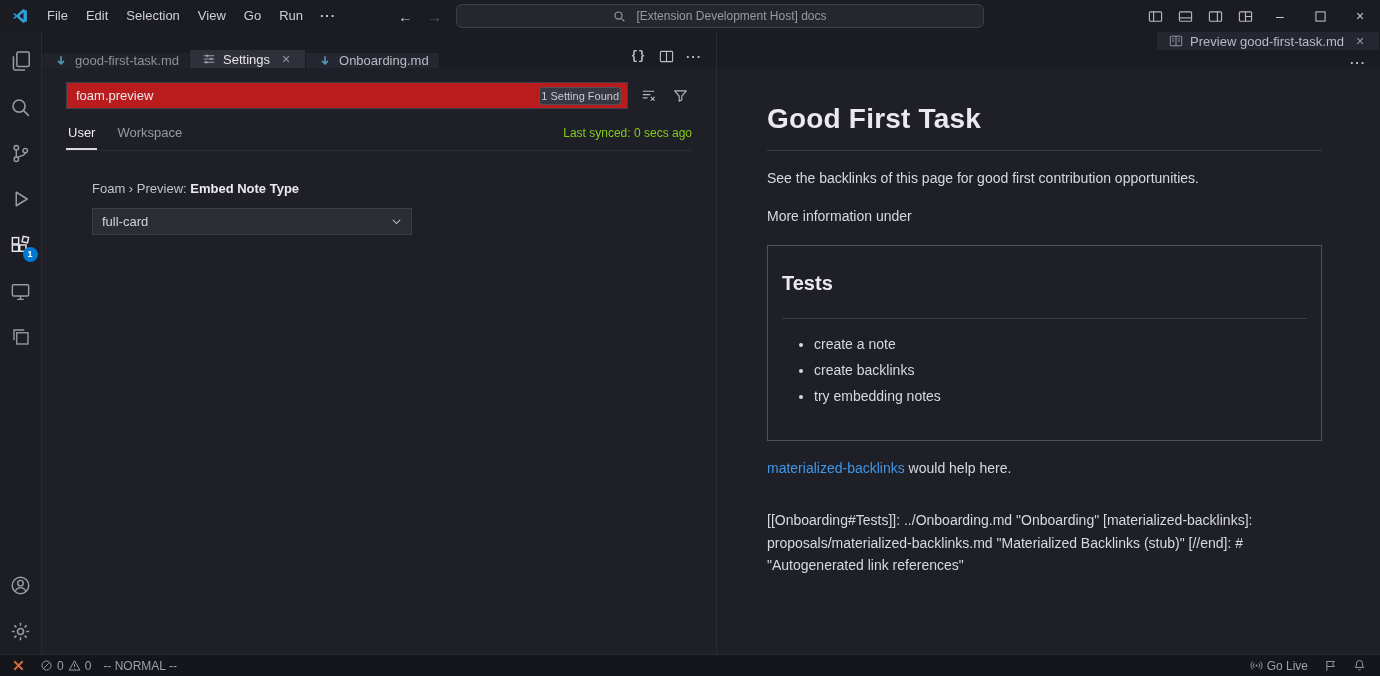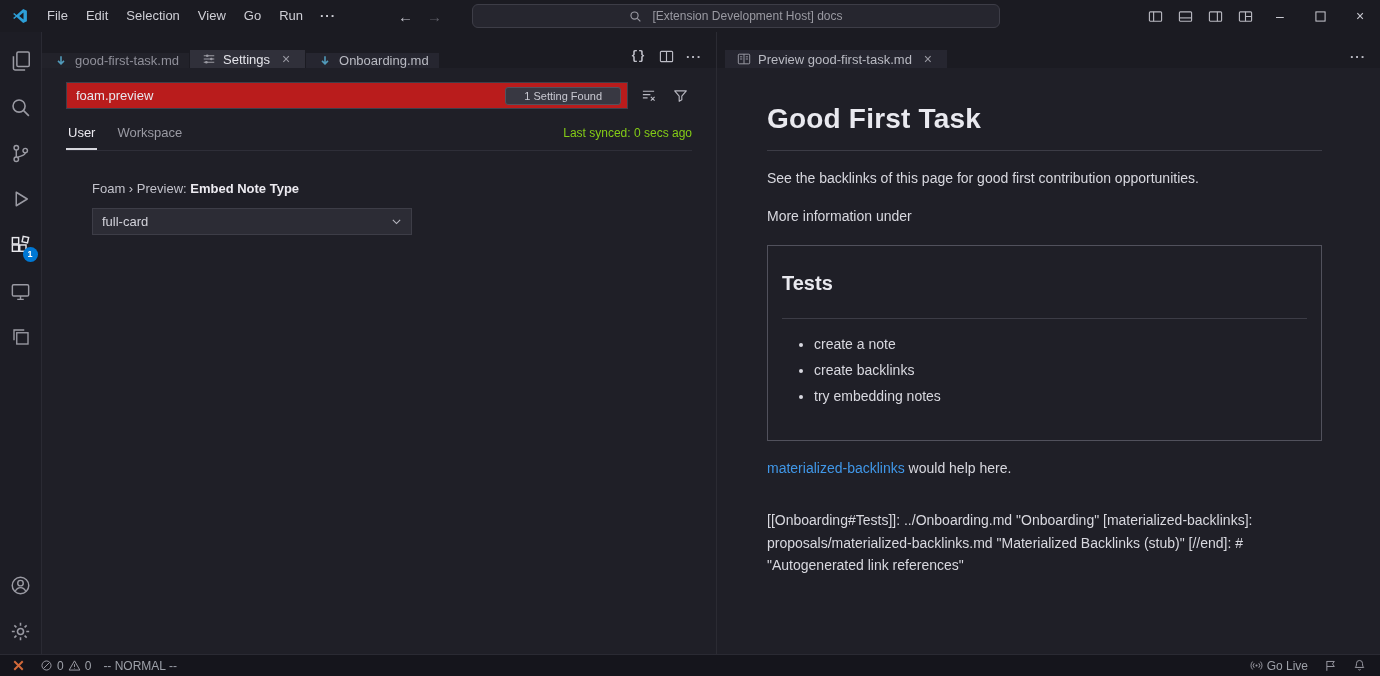--- a/index.html
+++ b/index.html
@@ -14,21 +14,21 @@
   .icon { color:#9a9aa3; display:inline-flex; align-items:center; justify-content:center; }
 
   
   .titlebar { height:32px; flex:0 0 32px; background:#1b1b22; display:flex; align-items:center; position:relative; color:#cfcfd6; }
   .vscode-logo { margin:0 10px 0 12px; }
   .menu-item { padding:0 9px; height:22px; line-height:22px; border-radius:4px; color:#cfcfd6; font-size:13px; }
   .menu-overflow { padding:0 8px; color:#cfcfd6; letter-spacing:1px; }
   .nav-arrows { position:absolute; left:398px; top:0; height:32px; display:flex; align-items:center; gap:14px; font-size:15px; }
   .nav-back { color:#c3c3cb; }
   .nav-forward { color:#5d5d66; }
-  .tb-search { position:absolute; left:472px; top:4px; width:528px; height:24px; background:#26262f; border:1px solid #3d3d47; border-radius:6px; display:flex; align-items:center; justify-content:center; gap:10px; color:#9a9aa2; font-size:12px; }
+  .tb-search { position:absolute; left:456px; top:4px; width:528px; height:24px; background:#26262f; border:1px solid #3d3d47; border-radius:6px; display:flex; align-items:center; justify-content:center; gap:10px; color:#9a9aa2; font-size:12px; }
   .tb-right { position:absolute; right:0; top:0; height:32px; display:flex; align-items:stretch; }
   .layout-btn { width:30px; display:flex; align-items:center; justify-content:center; color:#b9b9c1; }
   .win-btn { width:40px; display:flex; align-items:center; justify-content:center; color:#c9c9d1; font-size:14px; }
 
   
   .main { flex:1 1 auto; display:flex; min-height:0; }
 
   
   .activitybar { width:42px; flex:0 0 42px; background:#1d1d25; border-right:1px solid #2a2a33; display:flex; flex-direction:column; align-items:center; padding-top:6px; }
   .ab-item { width:42px; height:46px; display:flex; align-items:center; justify-content:center; position:relative; color:#9a9aa3; }
@@ -50,21 +50,21 @@
   .tab-actions { margin-left:auto; display:flex; align-items:center; gap:4px; padding-right:10px; color:#bdbdc6; }
   .tab-action { width:24px; height:24px; display:flex; align-items:center; justify-content:center; border-radius:4px; color:#bdbdc6; }
   .braces { font-size:12px; font-weight:700; color:#bdbdc6; font-family:"Liberation Mono","DejaVu Sans Mono",monospace; }
   .more-glyph { font-weight:700; letter-spacing:1px; }
 
   
   .settings-body { flex:1 1 auto; background:#1f1f27; overflow:hidden; }
   .settings-search-row { margin:14px 24px 0 24px; display:flex; align-items:center; gap:8px; }
   .settings-search { flex:1 1 auto; height:27px; background:#b91c1c; border:1px solid #3f3f4a; display:flex; align-items:center; padding:0 6px 0 9px; }
   .settings-search-value { color:#e8e8ee; font-size:13px; flex:1 1 auto; }
-  .settings-count-badge { background:#383842; border:1px solid #52525e; border-radius:3px; padding:2px 18px; font-size:11px; color:#c9c9d2; white-space:nowrap; }
+  .settings-count-badge { background:#383842; border:1px solid #52525e; border-radius:3px; padding:2px 1px; font-size:11px; color:#c9c9d2; white-space:nowrap; }
   .search-side-icon { width:24px; height:24px; display:flex; align-items:center; justify-content:center; color:#b8b8c1; }
   .scope-row { margin:12px 24px 0 24px; display:flex; align-items:center; border-bottom:1px solid #2e2e38; padding-bottom:0; }
   .scope-tab { padding:4px 2px 8px; margin-right:18px; color:#9a9aa3; font-size:13px; border-bottom:2px solid transparent; }
   .scope-tab.active { color:#eceaf0; border-bottom-color:#d7d7dd; }
   .last-synced { margin-left:auto; color:#84cc16; font-size:12px; padding-bottom:6px; }
   .setting-item { margin:30px 24px 0 50px; }
   .setting-title { font-size:13px; color:#c2c2cb; }
   .setting-title b { color:#eceaf0; font-weight:700; }
   .setting-select { margin-top:12px; width:320px; height:27px; background:#2c2c35; border:1px solid #3d3d47; display:flex; align-items:center; padding:0 8px 0 9px; color:#d2d2da; font-size:13px; }
   .setting-select .chev { margin-left:auto; color:#b8b8c1; }
@@ -297,21 +297,21 @@
               <svg width="13" height="13" viewBox="0 0 16 16" fill="none" stroke="currentColor" stroke-width="1.4">
                   <path d="M3.5 6 8 10.5 12.5 6"></path>
                 </svg>
             </span>
           </div>
         </div>
       </div>
     </div>
 
     <div class="group group-right">
-      <div class="tabstrip" style="padding-left:8px;">
+      <div class="tabstrip" style="padding-left:8px;flex-direction:column;">
         <div class="tab t3">
           <span class="icon">
             <svg width="14" height="14" viewBox="0 0 16 16" fill="none" stroke="currentColor" stroke-width="1.1">
                 <rect x="1.5" y="2.5" width="13" height="11" rx="1"></rect>
                 <path d="M8 2.5v11M3.5 5.5h2.5M3.5 8h2.5M10 5.5h2.5M10 8h2.5"></path>
               </svg>
           </span>
           <span>Preview good-first-task.md</span>
           <span class="tab-close">×</span>
         </div>

